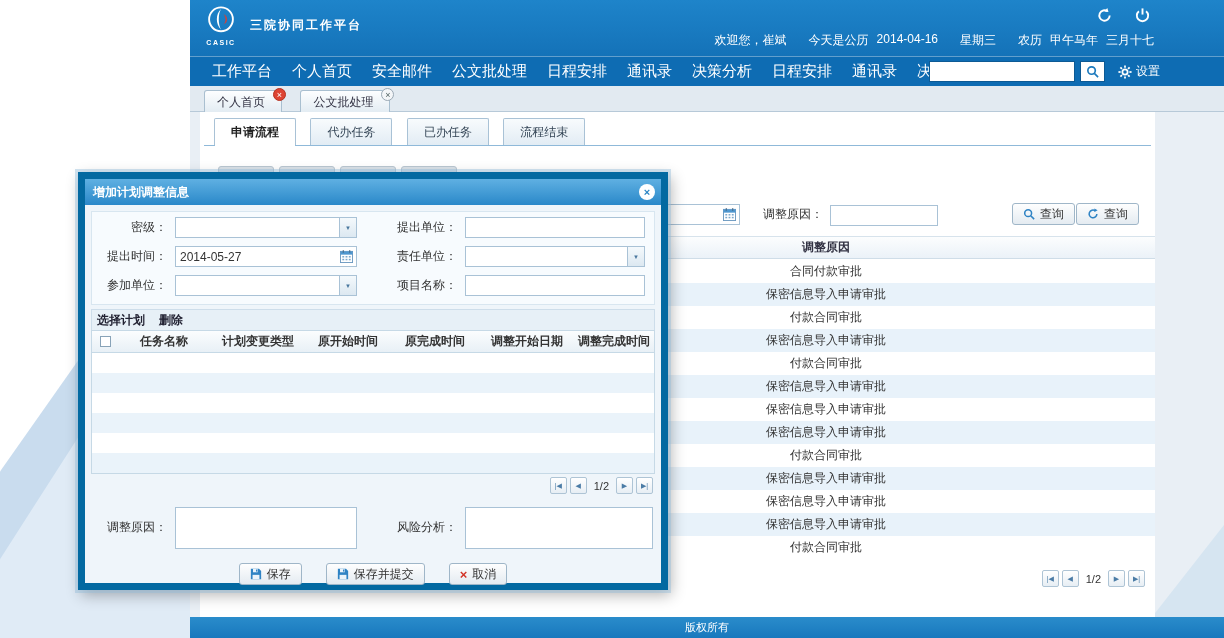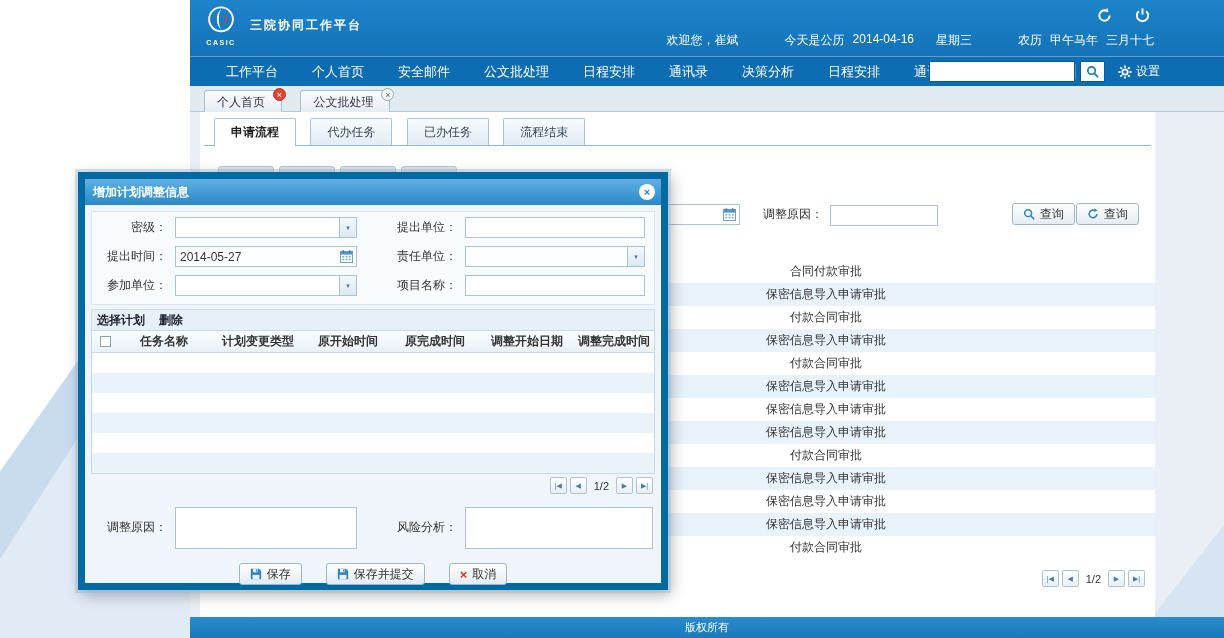--- a/index.html
+++ b/index.html
@@ -17,26 +17,26 @@
   .app{position:absolute;left:190px;top:0;width:1034px;height:638px;background:#e9eff5;}
 
   
   .topbar{position:absolute;left:0;top:0;width:100%;height:56px;background:linear-gradient(#1e84ca,#1472b8);}
   .logo{position:absolute;left:8px;top:4px;width:46px;height:50px;text-align:center;}
   .logo-txt{display:block;font-size:7px;color:#fff;font-weight:bold;letter-spacing:1.5px;margin-top:-3px;}
   .app-title{position:absolute;left:60px;top:17px;font-size:12px;font-weight:bold;color:#fff;letter-spacing:2px;}
   .top-icons{position:absolute;top:7px;right:72px;display:flex;gap:20px;}
   .tic{width:18px;height:18px;cursor:pointer;display:inline-flex;}
   .welcome{position:absolute;right:70px;bottom:7px;display:flex;gap:22px;font-size:12px;color:#fff;white-space:nowrap;}
-  .wg{display:flex;gap:8px;margin-left:24px;}
+  .wg{display:flex;gap:8px;}
 
   
   .mainnav{position:absolute;left:0;top:56px;width:100%;height:30px;background:#0e6cb3;
            border-top:1px solid rgba(255,255,255,.35);display:flex;align-items:center;padding-left:22px;}
-  .nav-item{color:#fff;font-size:13px;margin-right:20px;cursor:pointer;white-space:nowrap;margin-left:14px;}
+  .nav-item{color:#fff;font-size:15px;margin-right:20px;cursor:pointer;white-space:nowrap;}
   .nav-more{width:17px;height:17px;background:#3e96d3;border-radius:2px;color:#fff;font-size:12px;
             line-height:16px;text-align:center;cursor:pointer;}
   .nav-right{position:absolute;right:64px;top:4px;display:flex;align-items:center;gap:5px;}
   .nav-search{width:146px;height:21px;border:1px solid #0d5a94;background:#fff;font-size:12px;padding:0 4px;}
   .nav-search-btn{width:25px;height:21px;background:#fff;border:1px solid #0d5a94;display:flex;
                   align-items:center;justify-content:center;cursor:pointer;}
   .nav-settings{display:flex;align-items:center;gap:4px;color:#fff;font-size:12px;cursor:pointer;margin-left:8px;}
 
   
   .tabstrip{position:absolute;left:0;top:86px;width:100%;height:26px;background:#e2eaf1;border-bottom:1px solid #b7c9d8;}
@@ -271,20 +271,23 @@
       <button class="btn f-refresh">
         <span class="bi">
           <svg width="12" height="12" viewBox="0 0 14 14">
               <path d="M11.5 7 A4.5 4.5 0 1 1 9.5 3.2" fill="none" stroke="#2f83c4" stroke-width="1.8"></path>
               <path d="M8.6 0.5 L12.4 2.6 L8.8 4.6 Z" fill="#2f83c4"></path>
             </svg>
         </span>
         <span>查询</span>
       </button>
 
+      <div class="tbl-head">
+        <span>调整原因</span>
+      </div>
       <div class="tbl-rows">
         <div class="t-row">
             <span>合同付款审批</span>
           </div>
         <div class="t-row">
             <span>保密信息导入申请审批</span>
           </div>
         <div class="t-row">
             <span>付款合同审批</span>
           </div>

